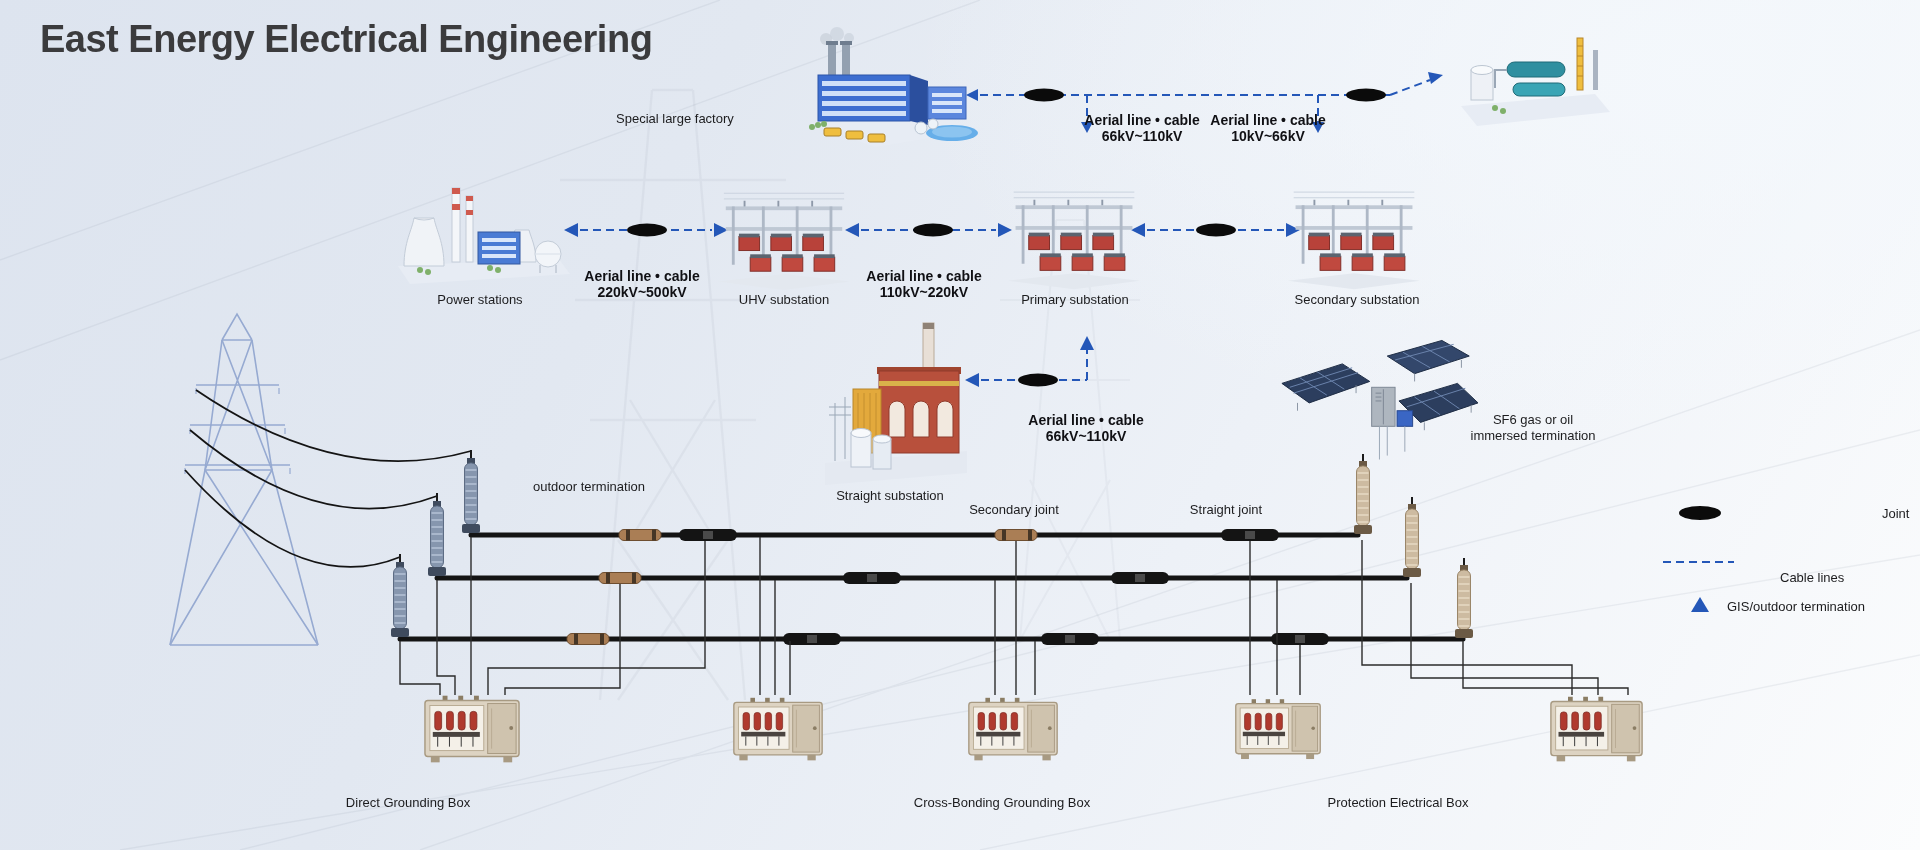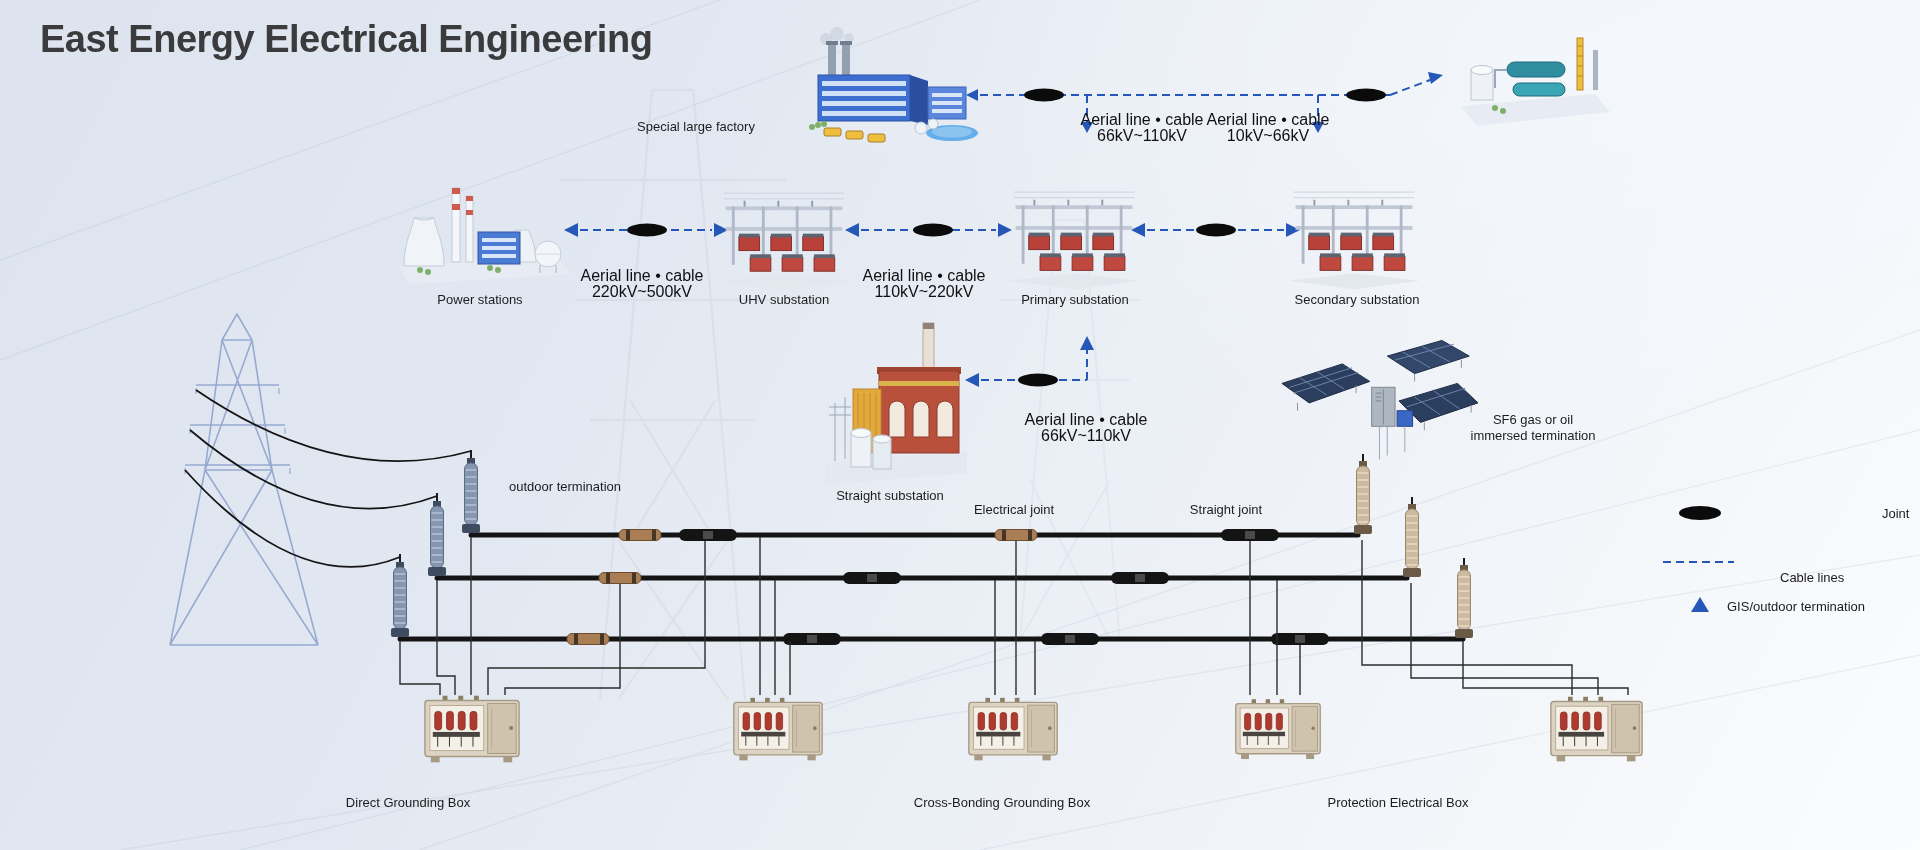--- a/index.html
+++ b/index.html
@@ -6,21 +6,21 @@
   html,body{background:#ffffff}
   #canvas{position:relative;width:1920px;height:850px;overflow:hidden;
     font-family:"Liberation Sans",sans-serif;
     background:
       radial-gradient(1300px 650px at 88% 8%, rgba(244,248,252,.9) 0%, rgba(244,248,252,0) 60%),
       linear-gradient(118deg,#dde4ef 0%,#e2e8f1 32%,#edf1f7 62%,#fbfcfd 100%);}
   svg.layer{position:absolute;left:0;top:0;width:1920px;height:850px;overflow:visible}
   .icon{position:absolute}
   .lbl{position:absolute;font-size:13px;color:#1c1c1e;text-align:center;line-height:16px}
   .lbl span{display:block}
-  .link-lbl{font-weight:normal;font-size:16px;color:#101014}
+  .link-lbl{font-weight:bold;font-size:14px;color:#101014}
   #title{position:absolute;left:40px;top:18px;font-size:38px;font-weight:bold;
     color:#3b3b3d;letter-spacing:-.5px}
   .legend-lbl{position:absolute;font-size:13px;color:#1c1c1e}
   .dash{stroke:#2457b8;stroke-width:2;stroke-dasharray:8 5;fill:none}
   .arr{fill:#2457b8}
   .jnt{fill:#0b0b0b}
   .tanj{fill:#aa7e55;stroke:#6e4e30}
   .tanb{fill:#463626}
   .blkj{fill:#141414}
   .blkb{fill:#4a4a4a}
@@ -428,21 +428,21 @@
     </svg>
   <svg class="icon" style="left:1234px;top:695px" width="88" height="70">
       <use href="#sym-gbox"></use>
     </svg>
   <svg class="icon" style="left:1549px;top:695px" width="95" height="70">
       <use href="#sym-gbox"></use>
     </svg>
 
   <div id="title">East Energy Electrical Engineering</div>
 
-  <div class="lbl" style="left:616px;top:119px;width:160px;text-align:center">Special large factory</div>
+  <div class="lbl" style="left:616px;top:111px;width:160px;text-align:left">Special large factory</div>
   <div class="lbl" style="left:395px;top:292px;width:170px">Power stations</div>
   <div class="lbl" style="left:699px;top:292px;width:170px">UHV substation</div>
   <div class="lbl" style="left:990px;top:292px;width:170px">Primary substation</div>
   <div class="lbl" style="left:1272px;top:292px;width:170px">Secondary substation</div>
   <div class="lbl" style="left:805px;top:488px;width:170px">Straight substation</div>
 
   <div class="lbl" style="left:1443px;top:412px;width:180px">
     <span>SF6 gas or oil</span>
     <span>immersed termination</span>
   </div>
@@ -461,22 +461,22 @@
   </div>
   <div class="lbl link-lbl" style="left:854px;top:268px;width:140px">
     <span>Aerial line • cable</span>
     <span>110kV~220kV</span>
   </div>
   <div class="lbl link-lbl" style="left:1016px;top:412px;width:140px">
     <span>Aerial line • cable</span>
     <span>66kV~110kV</span>
   </div>
 
-  <div class="lbl" style="left:509px;top:479px;width:170px;text-align:left">outdoor termination</div>
-  <div class="lbl" style="left:929px;top:502px;width:170px">Electrical joint</div>
+  <div class="lbl" style="left:475px;top:479px;width:170px;text-align:right">outdoor termination</div>
+  <div class="lbl" style="left:929px;top:502px;width:170px">Secondary joint</div>
   <div class="lbl" style="left:1141px;top:502px;width:170px">Straight joint</div>
   <div class="lbl" style="left:308px;top:795px;width:200px">Direct Grounding Box</div>
   <div class="lbl" style="left:892px;top:795px;width:220px">Cross-Bonding Grounding Box</div>
   <div class="lbl" style="left:1288px;top:795px;width:220px">Protection Electrical Box</div>
 
   <div class="legend-lbl" style="left:1882px;top:506px">Joint</div>
   <div class="legend-lbl" style="left:1780px;top:570px">Cable lines</div>
   <div class="legend-lbl" style="left:1727px;top:599px">GIS/outdoor termination</div>
 
 </div>

